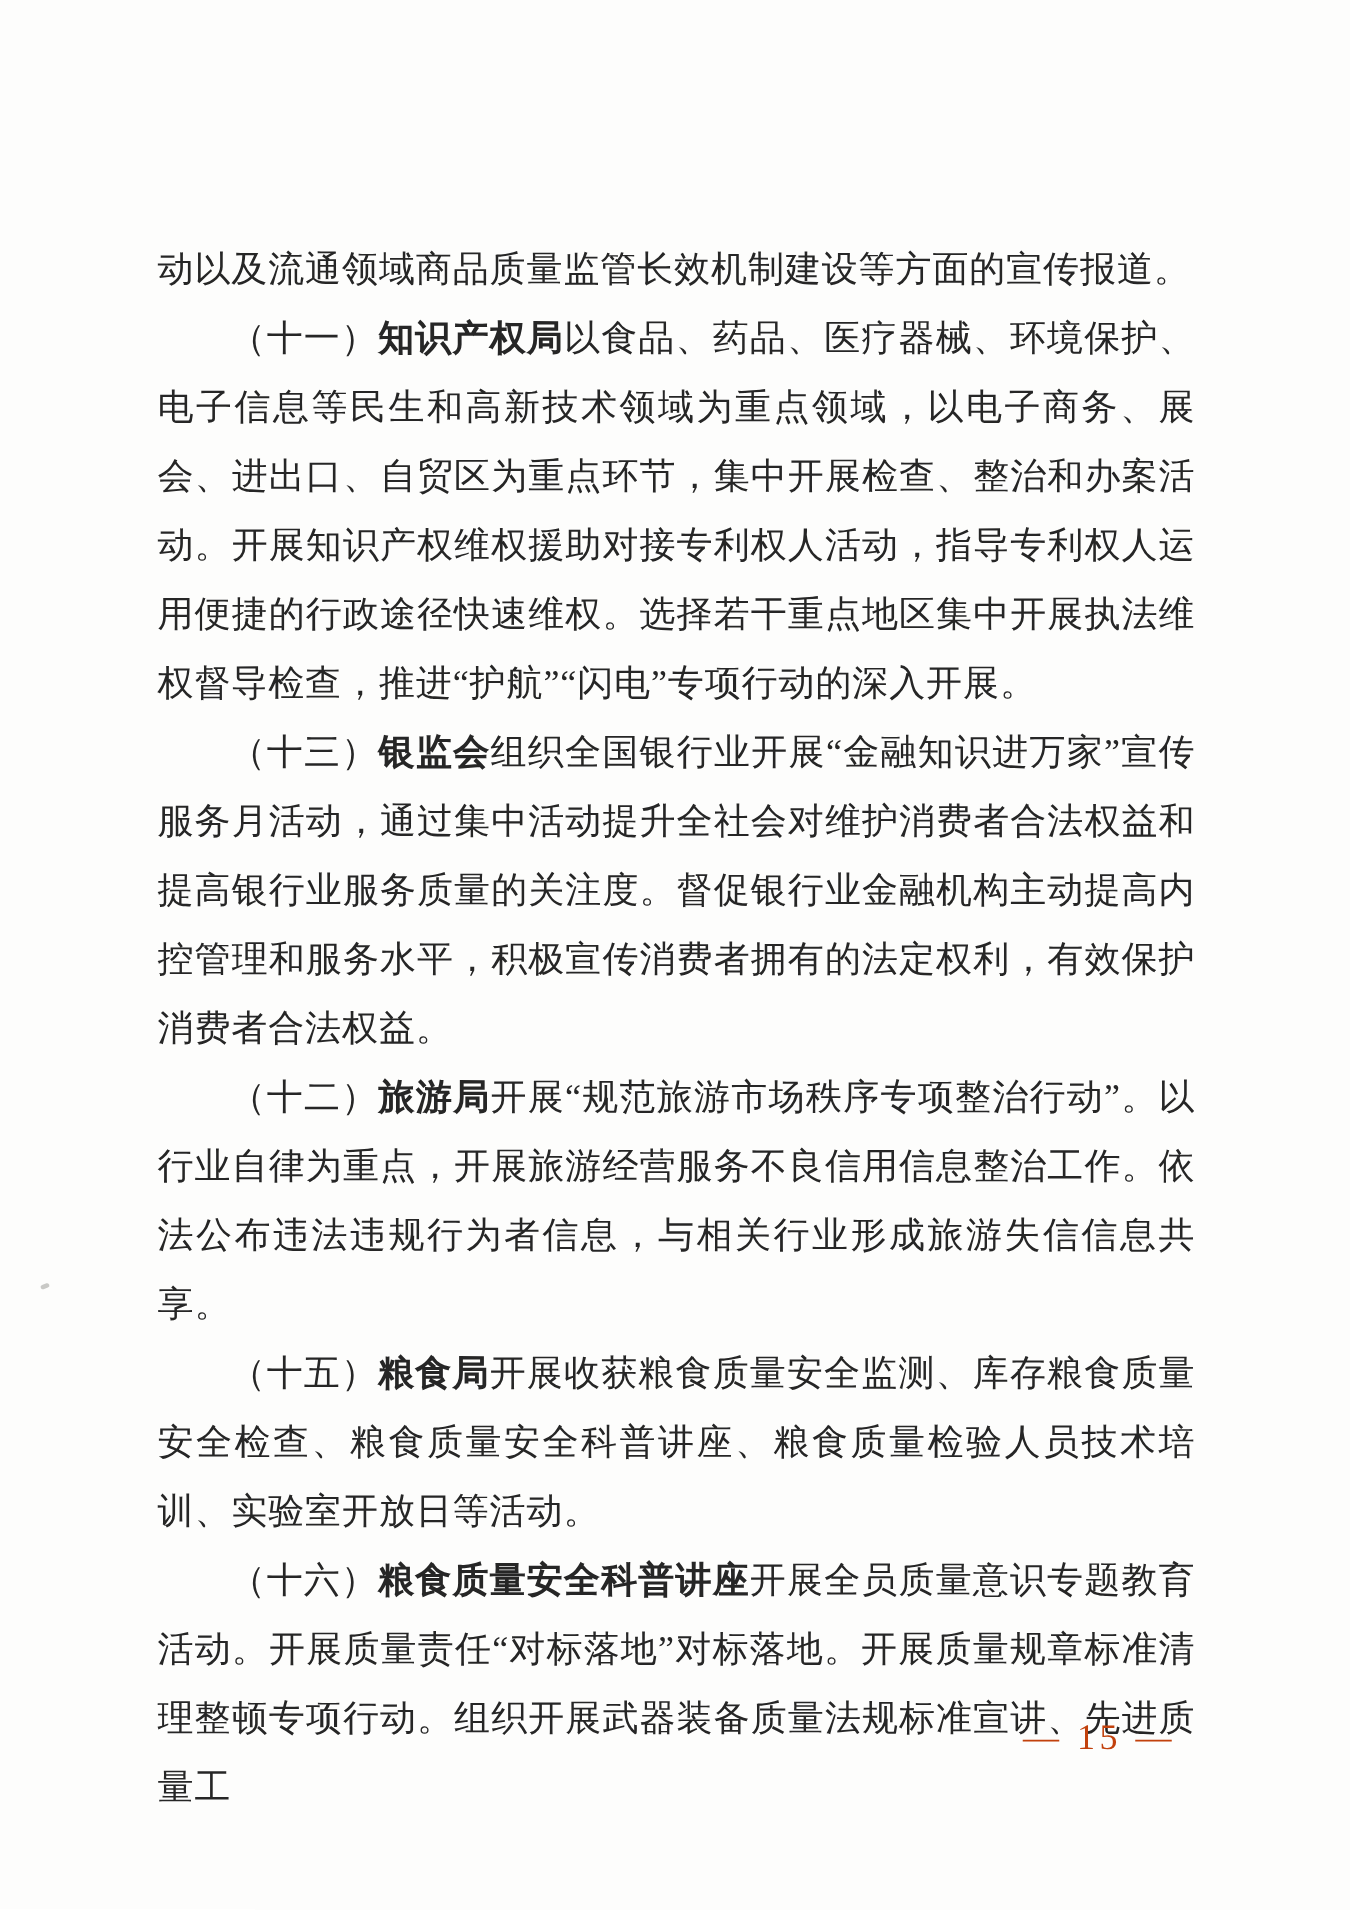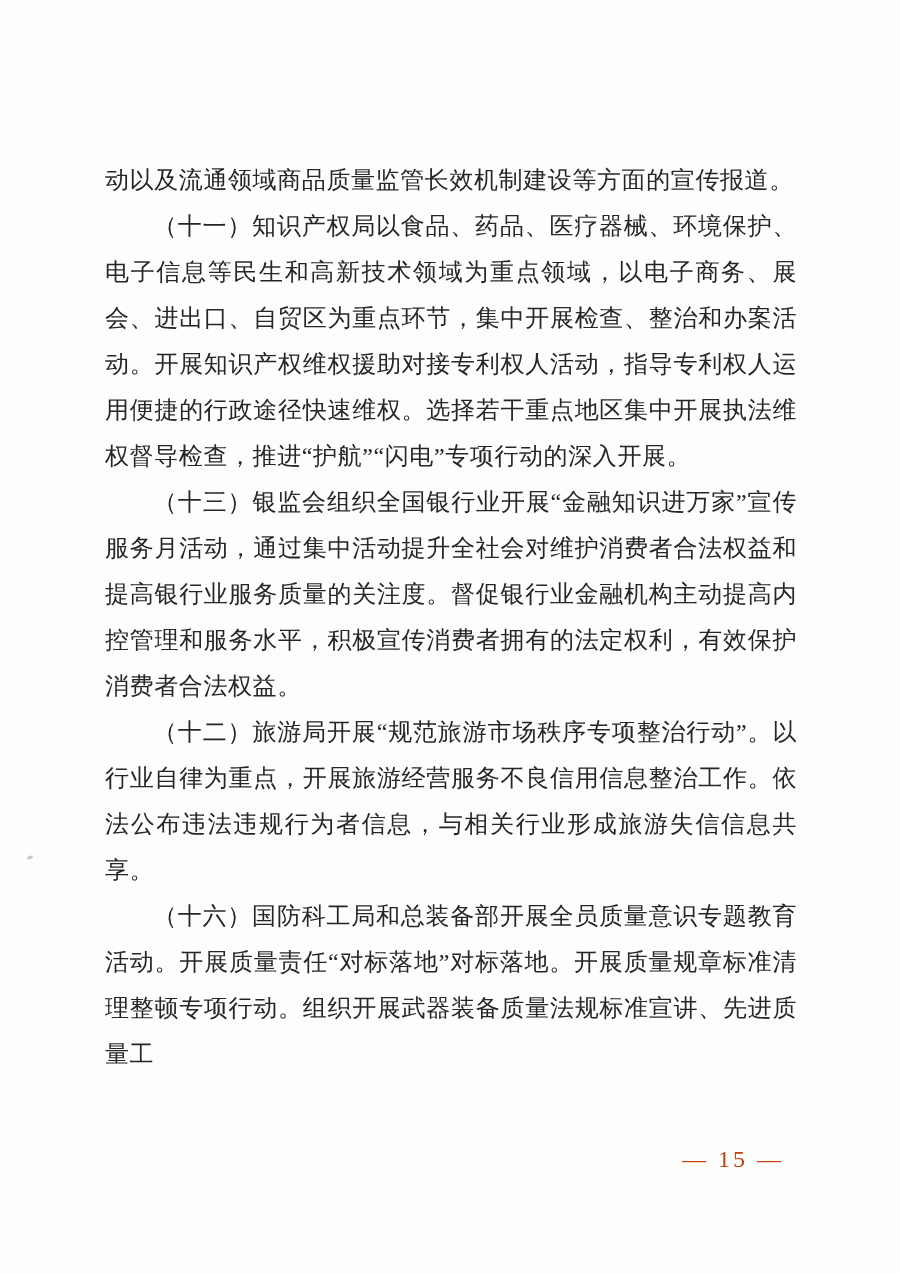--- a/index.html
+++ b/index.html
@@ -29,21 +29,21 @@
     text-justify: inter-ideograph;
   }
   .text-block p {
     margin: 0;
     padding: 0;
   }
   .text-block p.indent {
     text-indent: 2em;
   }
   .org-bold {
-    font-weight: normal;
+    font-weight: bold;
   }
   .footer {
     position: absolute;
     top: 1144px;
     right: 116px;
     font-size: 24px;
     line-height: 30px;
     letter-spacing: 3px;
     color: #c2410c;
     white-space: nowrap;
@@ -63,18 +63,19 @@
 </head>
 <body>
 
 <div class="page">
   <div class="speck"></div>
   <div class="text-block">
       <p class=""><span class="">动以及流通领域商品质量监管长效机制建设等方面的宣传报道。</span></p>
       <p class="indent"><span class="">（十一）</span><span class="org-bold">知识产权局</span><span class="">以食品、药品、医疗器械、环境保护、电子信息等民生和高新技术领域为重点领域，以电子商务、展会、进出口、自贸区为重点环节，集中开展检查、整治和办案活动。开展知识产权维权援助对接专利权人活动，指导专利权人运用便捷的行政途径快速维权。选择若干重点地区集中开展执法维权督导检查，推进“护航”“闪电”专项行动的深入开展。</span></p>
       <p class="indent"><span class="">（十三）</span><span class="org-bold">银监会</span><span class="">组织全国银行业开展“金融知识进万家”宣传服务月活动，通过集中活动提升全社会对维护消费者合法权益和提高银行业服务质量的关注度。督促银行业金融机构主动提高内控管理和服务水平，积极宣传消费者拥有的法定权利，有效保护消费者合法权益。</span></p>
       <p class="indent"><span class="">（十二）</span><span class="org-bold">旅游局</span><span class="">开展“规范旅游市场秩序专项整治行动”。以行业自律为重点，开展旅游经营服务不良信用信息整治工作。依法公布违法违规行为者信息，与相关行业形成旅游失信信息共享。</span></p>
-      <p class="indent"><span class="">（十六）</span><span class="org-bold">国防科工局和总装备部</span><span class="">开展全员质量意识专题教育活动。开展质量责任“对标落地”对标落地。开展质量规章标准清理整顿专项行动。组织开展武器装备质量法规标准宣讲、先进质量工</span></p>
+      <p class="indent"><span class="">（十五）</span><span class="org-bold">粮食局</span><span class="">开展收获粮食质量安全监测、库存粮食质量安全检查、粮食质量安全科普讲座、粮食质量检验人员技术培训、实验室开放日等活动。</span></p>
+      <p class="indent"><span class="">（十六）</span><span class="org-bold">粮食质量安全科普讲座</span><span class="">开展全员质量意识专题教育活动。开展质量责任“对标落地”对标落地。开展质量规章标准清理整顿专项行动。组织开展武器装备质量法规标准宣讲、先进质量工</span></p>
     </div>
   <div class="footer">
     <span>— 15 —</span>
   </div>
 </div>
 
 </body></html>

